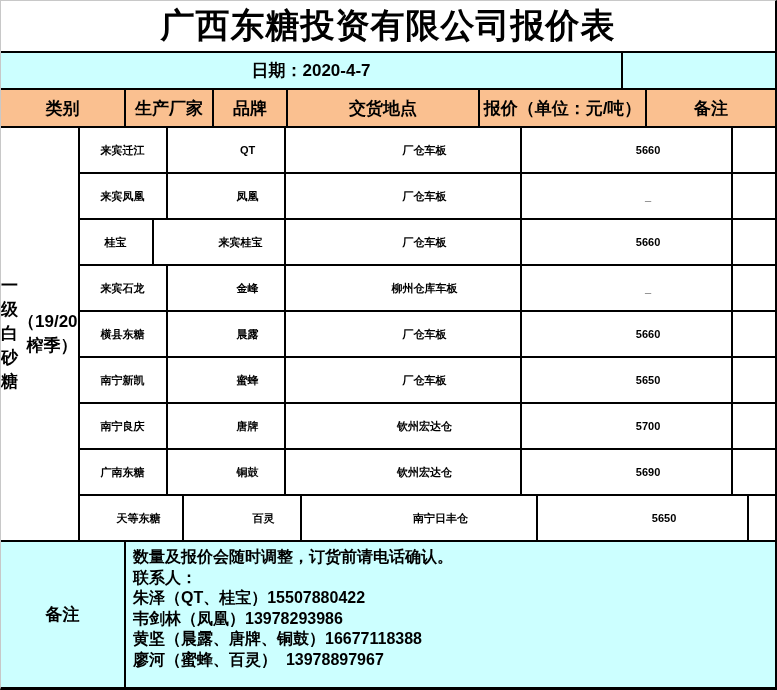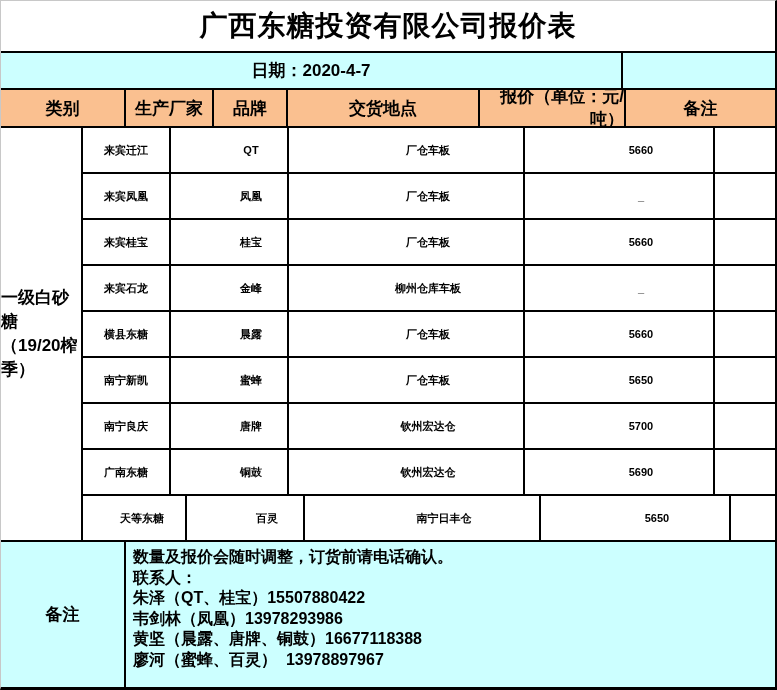--- a/index.html
+++ b/index.html
@@ -26,21 +26,21 @@
     background: #fff;
     overflow: hidden;
   }
   .title-row {
     height: 52px;
     flex: 0 0 52px;
     display: flex;
     align-items: center;
     justify-content: center;
     border-bottom: 2px solid var(--border_color);
-    font-size: 28px;
+    font-size: 34px;
     letter-spacing: 1px;
   }
   .date-row {
     height: 37px;
     flex: 0 0 37px;
     display: flex;
     background: var(--cyan_bg);
     border-bottom: 2px solid var(--border_color);
   }
   .date-cell {
@@ -66,38 +66,37 @@
     justify-content: center;
     text-align: right;
     border-right: 2px solid var(--border_color);
     overflow: hidden;
   }
   .cell:last-child { border-right: none; }
   .w-cat   { width: 125px; }
   .w-fact  { width: 88px;  }
   .w-brand { width: 74px;  }
   .w-deliv { width: 192px; }
-  .w-price { width: 146px; }
+  .w-price { width: 167px; }
   .w-note  { flex: 1; }
   .body-wrap {
     flex: 0 0 414px;
     height: 414px;
     display: flex;
     border-bottom: 2px solid var(--border_color);
   }
   .category-cell {
     width: 125px;
     border-right: 2px solid var(--border_color);
     display: flex;
-    flex-direction: column;
     align-items: center;
     justify-content: center;
     font-size: 17px;
     line-height: 24px;
-    text-align: left;
+    text-align: right;
   }
   .rows-col {
     flex: 1;
     display: flex;
     flex-direction: column;
   }
   .data-row {
     flex: 1;
     display: flex;
     border-bottom: 2px solid var(--border_color);
@@ -164,22 +163,22 @@
 
       <div class="data-row">
         <div class="cell w-fact">来宾凤凰</div>
         <div class="cell w-brand">凤凰</div>
         <div class="cell w-deliv">厂仓车板</div>
         <div class="cell w-price">_</div>
         <div class="cell w-note"></div>
       </div>
 
       <div class="data-row">
+        <div class="cell w-brand">桂宝</div>
         <div class="cell w-fact">来宾桂宝</div>
-        <div class="cell w-brand">桂宝</div>
         <div class="cell w-deliv">厂仓车板</div>
         <div class="cell w-price">5660</div>
         <div class="cell w-note"></div>
       </div>
 
       <div class="data-row">
         <div class="cell w-fact">来宾石龙</div>
         <div class="cell w-brand">金峰</div>
         <div class="cell w-deliv">柳州仓库车板</div>
         <div class="cell w-price">_</div>

